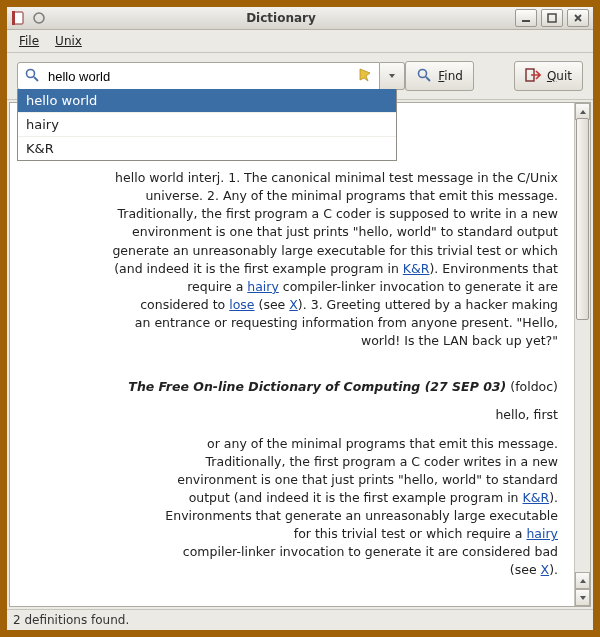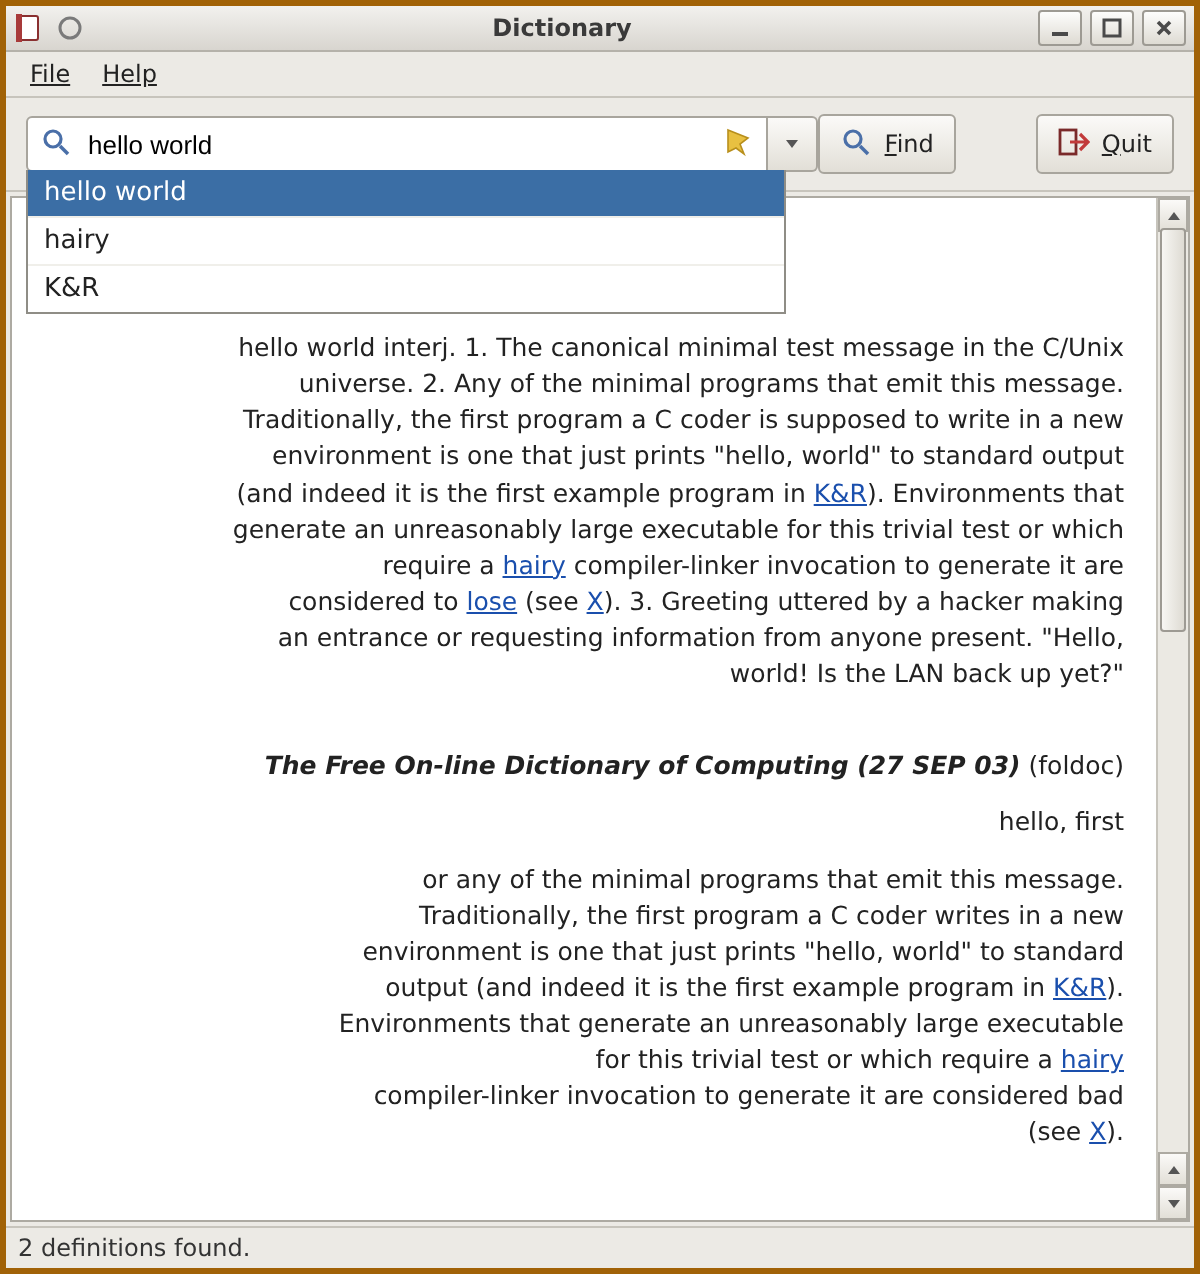--- a/index.html
+++ b/index.html
@@ -1,17 +1,17 @@
 <!DOCTYPE html>
 <html><head>
 <meta charset="utf-8">
 <style>
   html,body{margin:0;padding:0;height:100%;font-family:"DejaVu Sans","Liberation Sans",Arial,sans-serif;font-size:12px;color:#222;}
   body{background:#ccc;}
-  .window{width:600px;height:637px;background:#eceae5;border:3px solid #a16207;box-sizing:border-box;display:flex;flex-direction:column;position:relative;}
+  .window{width:600px;height:637px;background:#eceae5;border:7px solid #a16207;box-sizing:border-box;display:flex;flex-direction:column;position:relative;}
   .titlebar{height:22px;background:linear-gradient(to bottom,#f2f1ee,#d8d5cf);border-bottom:1px solid #b5b2aa;display:flex;align-items:center;padding:0 4px;gap:4px;}
   .titlebar .ticon{width:16px;height:16px;display:flex;align-items:center;justify-content:center;}
   .titlebar .title{flex:1;text-align:center;font-weight:bold;color:#3a3a3a;}
   .winbtn{width:20px;height:16px;border:1px solid #9d9a93;border-radius:2px;background:linear-gradient(to bottom,#fdfdfc,#dedbd3);display:flex;align-items:center;justify-content:center;}
   .winbtn svg{display:block;}
   .menubar{height:22px;display:flex;align-items:center;padding:0 6px;gap:4px;border-bottom:1px solid #c7c4bc;}
   .menuitem{padding:2px 6px;}
   .menuitem .u{text-decoration:underline;}
   .toolbar{padding:8px 10px;display:flex;align-items:center;border-bottom:1px solid #c7c4bc;position:relative;}
   .searchwrap{flex:1;display:flex;align-items:stretch;height:28px;}
@@ -68,21 +68,21 @@
     </div>
     <div class="winbtn">
       <svg width="10" height="10" viewBox="0 0 10 10">
           <path d="M2 2 L8 8 M8 2 L2 8" stroke="#4a4a4a" stroke-width="1.8"></path>
         </svg>
     </div>
   </div>
 
   <div class="menubar">
     <div class="menuitem"><span class="u">File</span></div>
-    <div class="menuitem"><span class="u">Help</span></div>
+    <div class="menuitem"><span class="u">Unix</span></div>
   </div>
 
   <div class="toolbar">
     <div class="searchwrap">
       <div class="searchbox">
         <span>
           <svg width="16" height="16" viewBox="0 0 16 16">
               <circle cx="6.5" cy="6.5" r="4" fill="none" stroke="#4a6fa8" stroke-width="1.6"></circle>
               <path d="M10 10 L14 14" stroke="#4a6fa8" stroke-width="1.8"></path>
             </svg>
@@ -133,22 +133,22 @@
   <div class="content-frame">
     <div class="content">
       <div style="height:54px"></div>
 
       <div>
         <div>hello world interj. 1. The canonical minimal test message in the C/Unix</div>
         <div class="indent">
           <div>universe. 2. Any of the minimal programs that emit this message.</div>
           <div>Traditionally, the first program a C coder is supposed to write in a new</div>
           <div>environment is one that just prints "hello, world" to standard output</div>
+          <div>generate an unreasonably large executable for this trivial test or which</div>
           <div><span>(and indeed it is the first example program in </span><a href="#">K&amp;R</a><span>). Environments that</span></div>
-          <div>generate an unreasonably large executable for this trivial test or which</div>
           <div><span>require a </span><a href="#">hairy</a><span> compiler-linker invocation to generate it are</span></div>
           <div><span>considered to </span><a href="#">lose</a><span> (see </span><a href="#">X</a><span>). 3. Greeting uttered by a hacker making</span></div>
           <div>an entrance or requesting information from anyone present. "Hello,</div>
           <div>world! Is the LAN back up yet?"</div>
         </div>
       </div>
 
       <div class="sec-title">
         <span class="bi">The Free On-line Dictionary of Computing (27 SEP 03)</span> <span>(foldoc)</span>
       </div>

